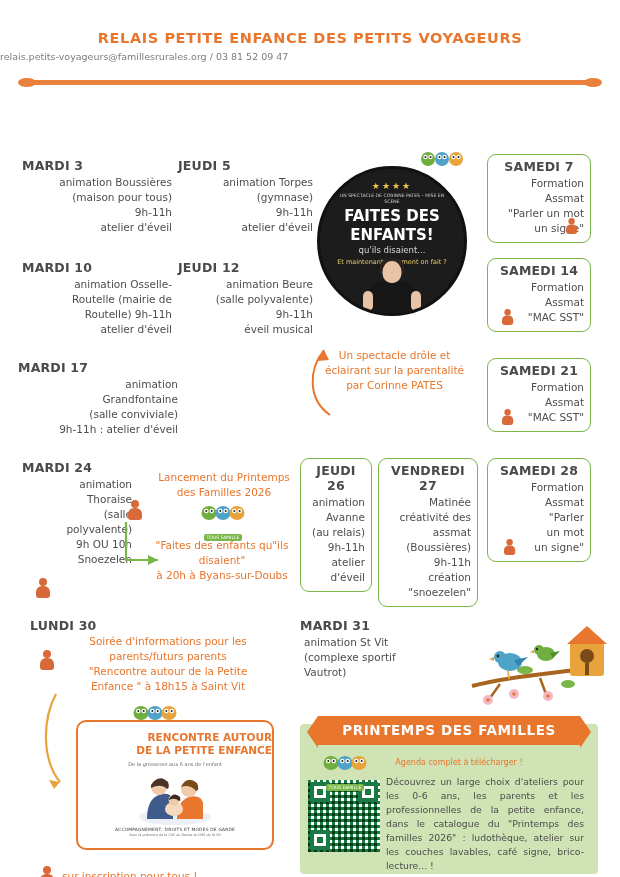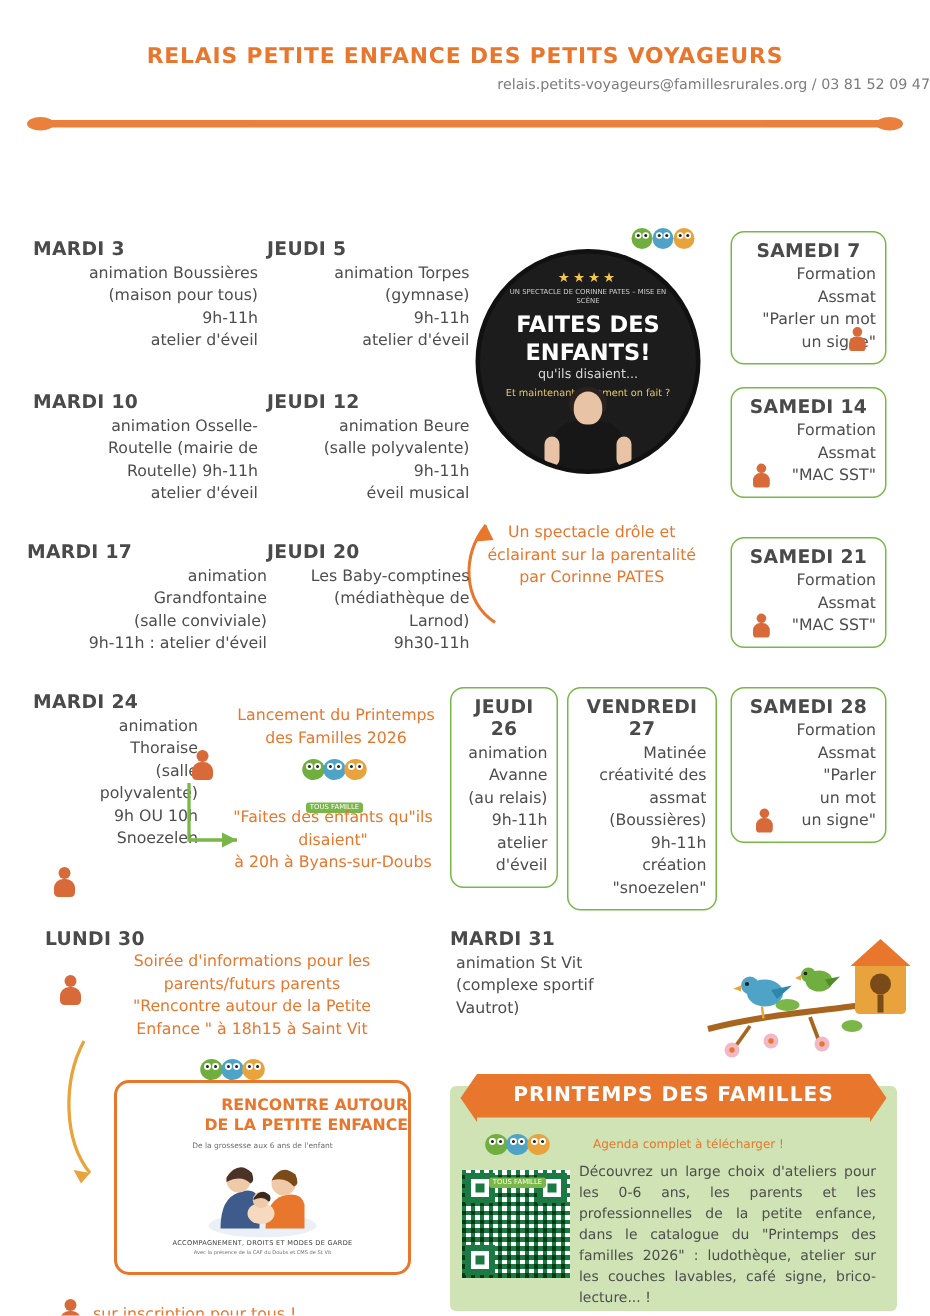--- a/index.html
+++ b/index.html
@@ -18,21 +18,21 @@
   .hdr-title {
     text-align:center;
     color:#e8762c;
     font-weight:bold;
     font-size:14.5px;
     letter-spacing:0.6px;
     margin-top:30px;
     font-family:"DejaVu Sans", sans-serif;
   }
   .hdr-sub {
-    text-align:right;
+    text-align:left;
     color:#7c7c7c;
     font-size:9.5px;
     margin-top:5px;
   }
   .rule-wrap { position:relative; height:26px; margin-top:8px; }
   .rule {
     position:absolute; left:22px; right:22px; top:10px; height:5px;
     background:#e8762c;
     border-radius:3px;
     opacity:.92;
@@ -294,29 +294,20 @@
   <div class="blk" style="left:178px; top:230px; width:135px;">
     <div class="day">JEUDI 12</div>
     <div class="lines">
       <div>animation Beure</div>
       <div>(salle polyvalente)</div>
       <div>9h-11h</div>
       <div>éveil musical</div>
     </div>
   </div>
 
-  <div class="blk" style="left:178px; top:330px; width:135px;">
-    <div class="day">JEUDI 20</div>
-    <div class="lines">
-      <div>Les Baby-comptines</div>
-      <div>(médiathèque de</div>
-      <div>Larnod)</div>
-      <div>9h30-11h</div>
-    </div>
-  </div>
 
   <div class="card" style="position:absolute; left:300px; top:428px; width:72px;">
     <span class="day">JEUDI 26</span>
     <div class="lines">
       <div>animation</div>
       <div>Avanne</div>
       <div>(au relais)</div>
       <div>9h-11h</div>
       <div>atelier</div>
       <div>d'éveil</div>

